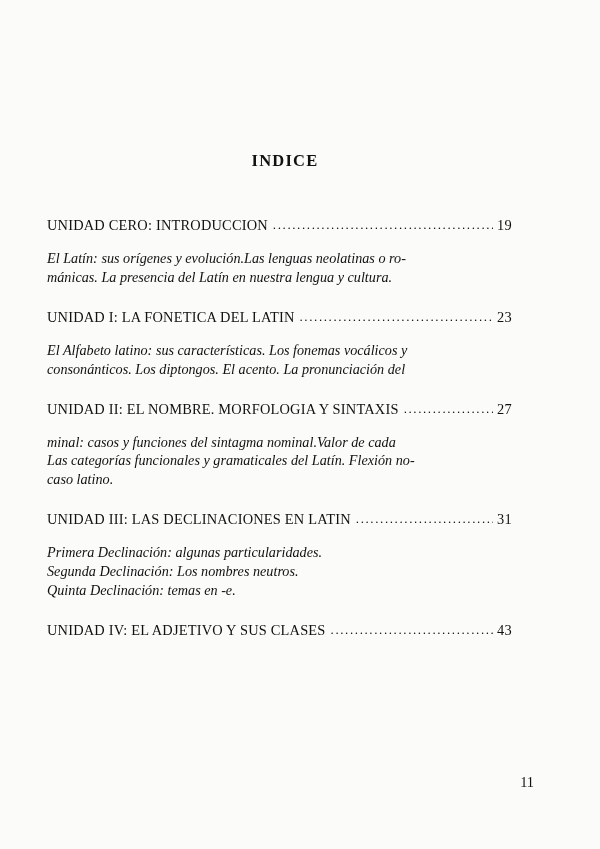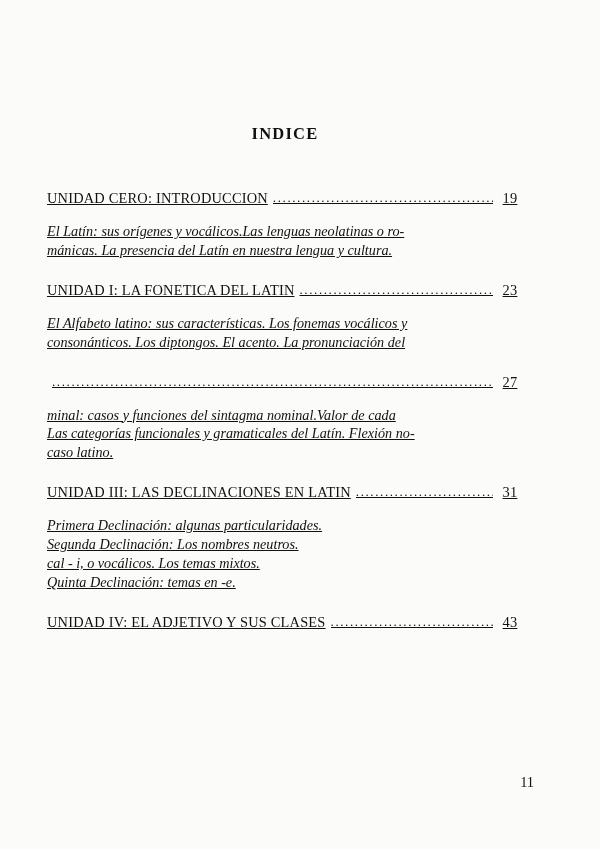--- a/index.html
+++ b/index.html
@@ -19,34 +19,33 @@
     position: absolute;
     left: 0; top: 0;
     width: 600px;
     height: 849px;
     box-sizing: border-box;
     padding: 0;
   }
   .content {
     position: absolute;
     left: 47px;
-    top: 124px;
+    top: 151px;
     width: 476px;
   }
   .doc-title {
     text-align: center;
     font-size: 16.5px;
     font-weight: bold;
     letter-spacing: 1.2px;
     margin: 0 0 46px 0;
     font-family: "Liberation Serif", serif;
   }
   .entry {
     margin-bottom: 0;
-    text-decoration: underline;
   }
   .entry-head {
     display: flex;
     align-items: baseline;
     width: 100%;
     font-size: 14.4px;
     letter-spacing: 0.2px;
     white-space: nowrap;
   }
   .entry-head .head-label {
@@ -59,21 +58,21 @@
     margin: 0 4px 0 5px;
     font-size: 13px;
     letter-spacing: 1.6px;
     color: #111;
     position: relative;
     top: -1px;
   }
   .entry-head .page-num {
     flex: 0 0 auto;
     width: 26px;
-    text-align: center;
+    text-align: left;
     font-size: 14.4px;
   }
   .entry-desc {
     font-style: italic;
     font-size: 14.2px;
     line-height: 1.33;
     margin: 15px 0 0 0;
     width: 446px;
   }
   .entry-desc .line {
@@ -100,62 +99,62 @@
 
     <div class="doc-title">INDICE</div>
 
     <div class="entry">
       <div class="entry-head">
         <span class="head-label">UNIDAD CERO:  INTRODUCCION</span>
         <span class="dots">.................................................................................................</span>
         <span class="page-num">19</span>
       </div>
       <div class="entry-desc">
-        <span class="line">El Latín: sus orígenes y vocálicos.Las lenguas neolatinas o ro-</span>
+        <span class="line">El Latín: sus orígenes y evolución.Las lenguas neolatinas o ro-</span>
         <span class="line">mánicas. La presencia del Latín en nuestra lengua y cultura.</span>
       </div>
     </div>
     <div class="gap-after-desc"></div>
 
     <div class="entry">
       <div class="entry-head">
         <span class="head-label">UNIDAD I: LA FONETICA DEL LATIN</span>
         <span class="dots">.................................................................................................</span>
         <span class="page-num">23</span>
       </div>
       <div class="entry-desc">
         <span class="line">El Alfabeto latino: sus características. Los fonemas vocálicos y</span>
         <span class="line">consonánticos. Los diptongos. El acento. La pronunciación del</span>
       </div>
     </div>
     <div class="gap-after-desc"></div>
 
     <div class="entry">
       <div class="entry-head">
+        <span class="head-label">UNIDAD II: EL NOMBRE. MORFOLOGIA Y SINTAXIS</span>
         <span class="dots">.................................................................................................</span>
         <span class="page-num">27</span>
       </div>
       <div class="entry-desc">
         <span class="line">minal: casos y funciones del sintagma nominal.Valor de cada</span>
         <span class="line">Las categorías funcionales y gramaticales del Latín. Flexión no-</span>
         <span class="line">caso latino.</span>
       </div>
     </div>
     <div class="gap-after-desc"></div>
 
     <div class="entry">
       <div class="entry-head">
         <span class="head-label">UNIDAD III: LAS DECLINACIONES EN LATIN</span>
         <span class="dots">.................................................................................................</span>
         <span class="page-num">31</span>
       </div>
       <div class="entry-desc">
         <span class="line">Primera Declinación: algunas particularidades.</span>
         <span class="line">Segunda Declinación: Los nombres neutros.</span>
-        <span class="line">cal - i, o vocálicos. Los temas mixtos.</span>
         <span class="line">Quinta Declinación: temas en -e.</span>
       </div>
     </div>
     <div class="gap-after-desc"></div>
 
     <div class="entry">
       <div class="entry-head">
         <span class="head-label">UNIDAD IV: EL ADJETIVO Y SUS CLASES</span>
         <span class="dots">.................................................................................................</span>
         <span class="page-num">43</span>

